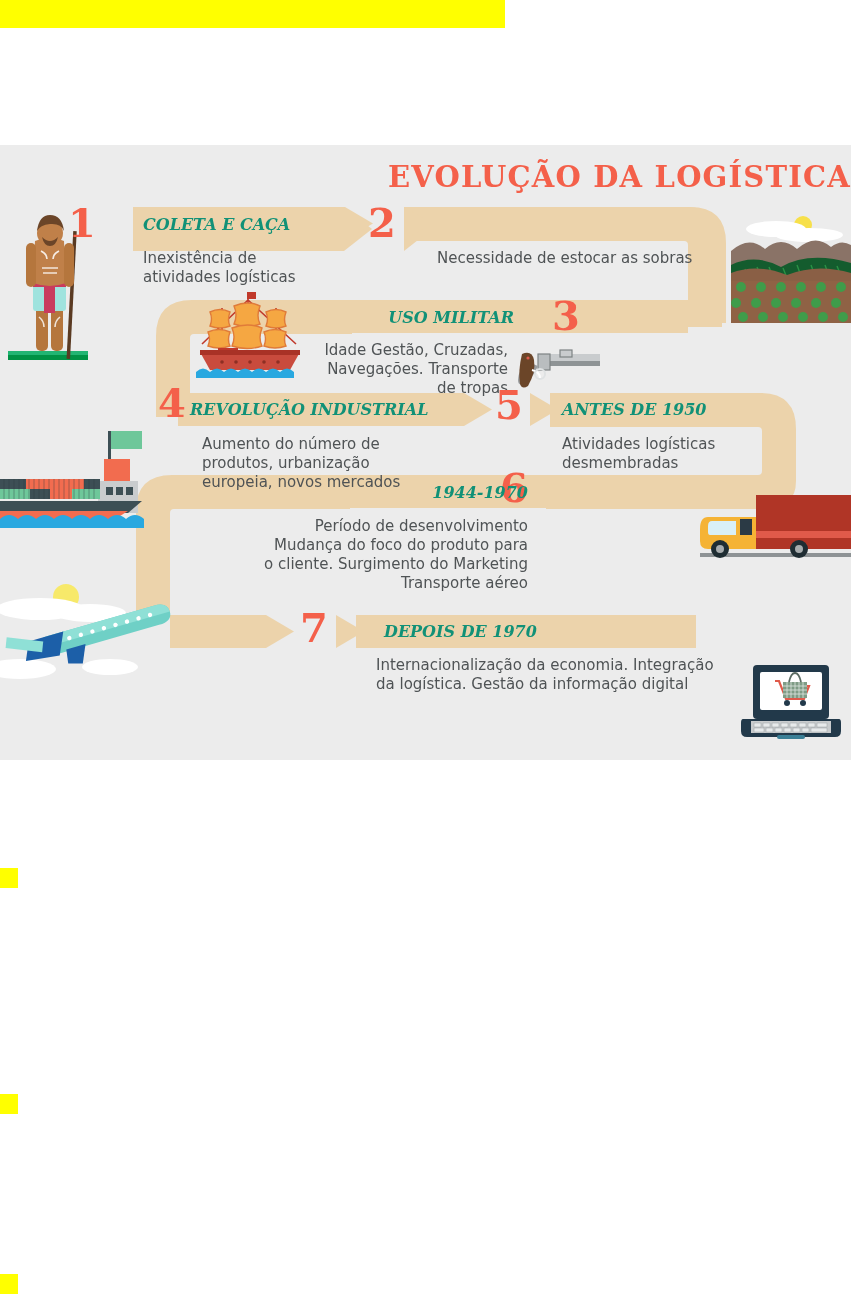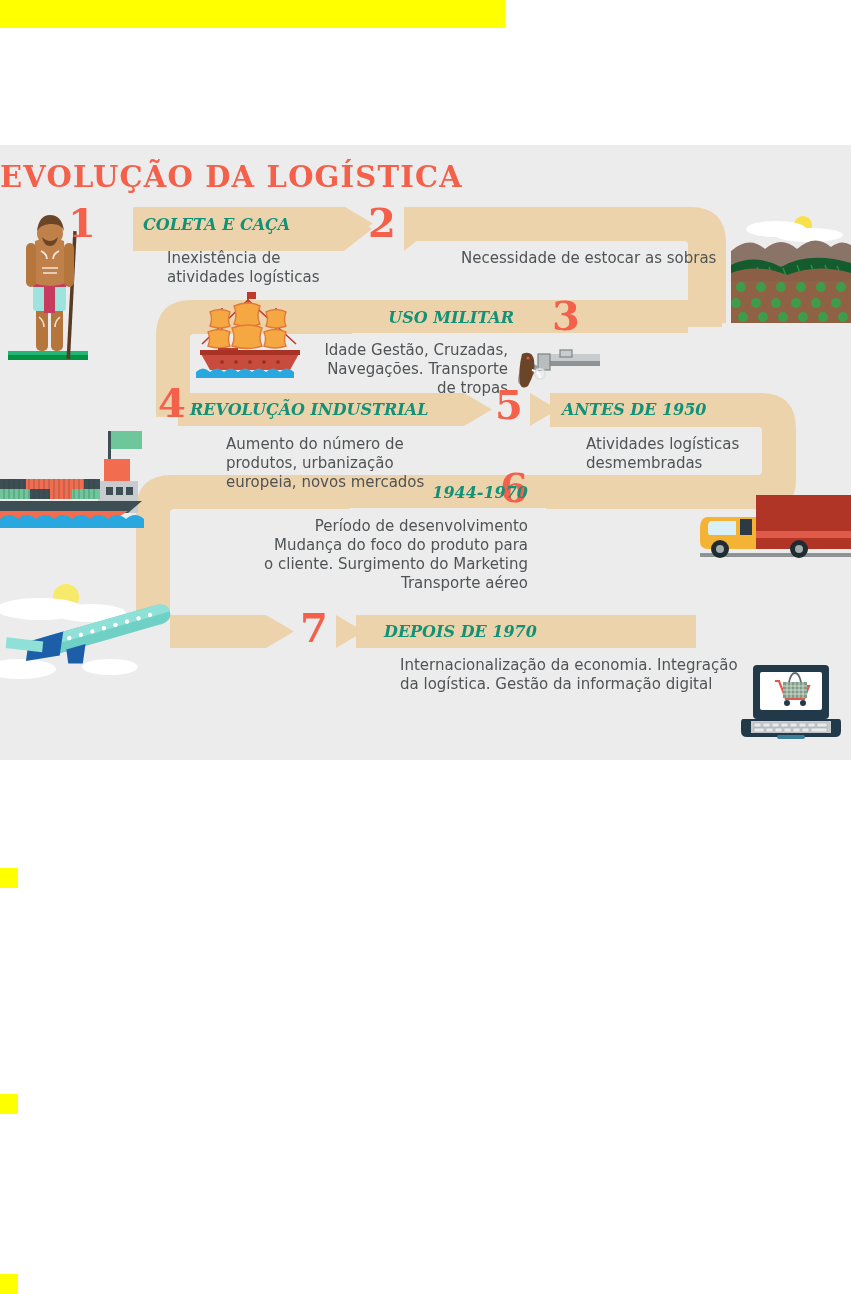--- a/index.html
+++ b/index.html
@@ -14,21 +14,21 @@
   #ym1{top:868px;} #ym2{top:1094px;} #ym3{top:1274px;}
 
   .panel{
     position:absolute;left:0;top:145px;width:851px;height:615px;
     background:#ececec;overflow:hidden;
   }
   .ribbon-svg{position:absolute;left:0;top:0;width:851px;height:615px;}
   .art{position:absolute;}
 
   .title{
-    position:absolute;left:0;top:15px;width:851px;text-align:left;
+    position:absolute;left:0;top:15px;width:851px;text-align:right;
     font-family:"DejaVu Serif", serif;
     font-weight:bold;font-size:29px;letter-spacing:1.2px;
     color:#f4604a;
   }
   .dots{
     position:absolute;left:150px;top:52px;width:552px;height:4px;
     background-image:radial-gradient(circle, #f4604a 1.6px, rgba(0,0,0,0) 1.7px);
     background-size:12px 12px;background-repeat:repeat-x;
     background-position:0 0;
   }
@@ -45,21 +45,21 @@
     font-style:italic;font-weight:bold;
     font-size:16px;color:#119177;
     white-space:nowrap;line-height:1;
   }
   .body{
     position:absolute;
     font-size:15px;color:#4f5355;line-height:1.26;
     white-space:pre-line;
   }
   .ta-r{text-align:right;}
-  .ta-l{text-align:left;margin-left:24px;}
+  .ta-l{text-align:left;}
 </style>
 </head>
 <body>
 
 <div class="yellow-top"></div>
 <div class="yellow-mark" id="ym1"></div>
 <div class="yellow-mark" id="ym2"></div>
 <div class="yellow-mark" id="ym3"></div>
 
 <div class="panel">

